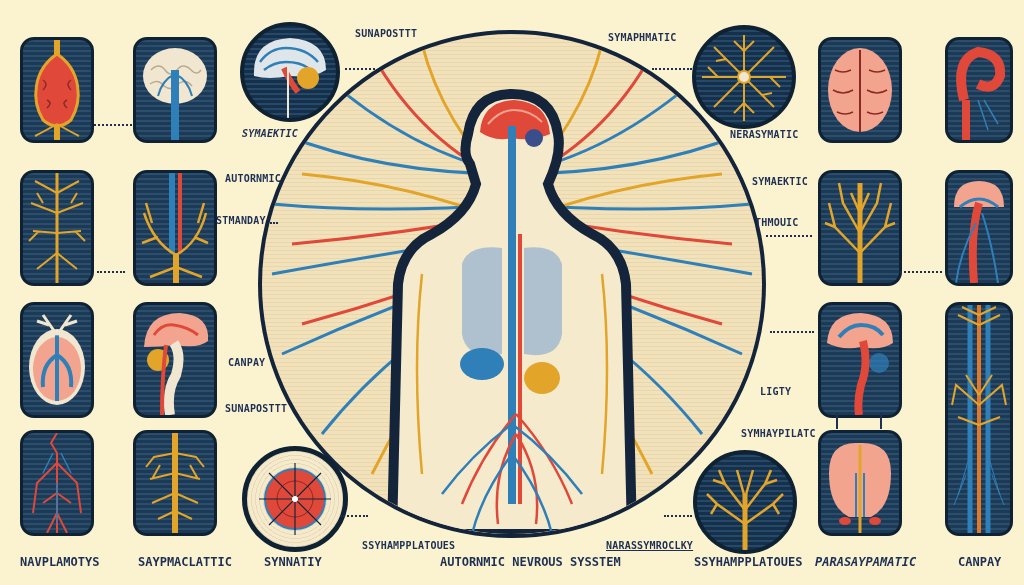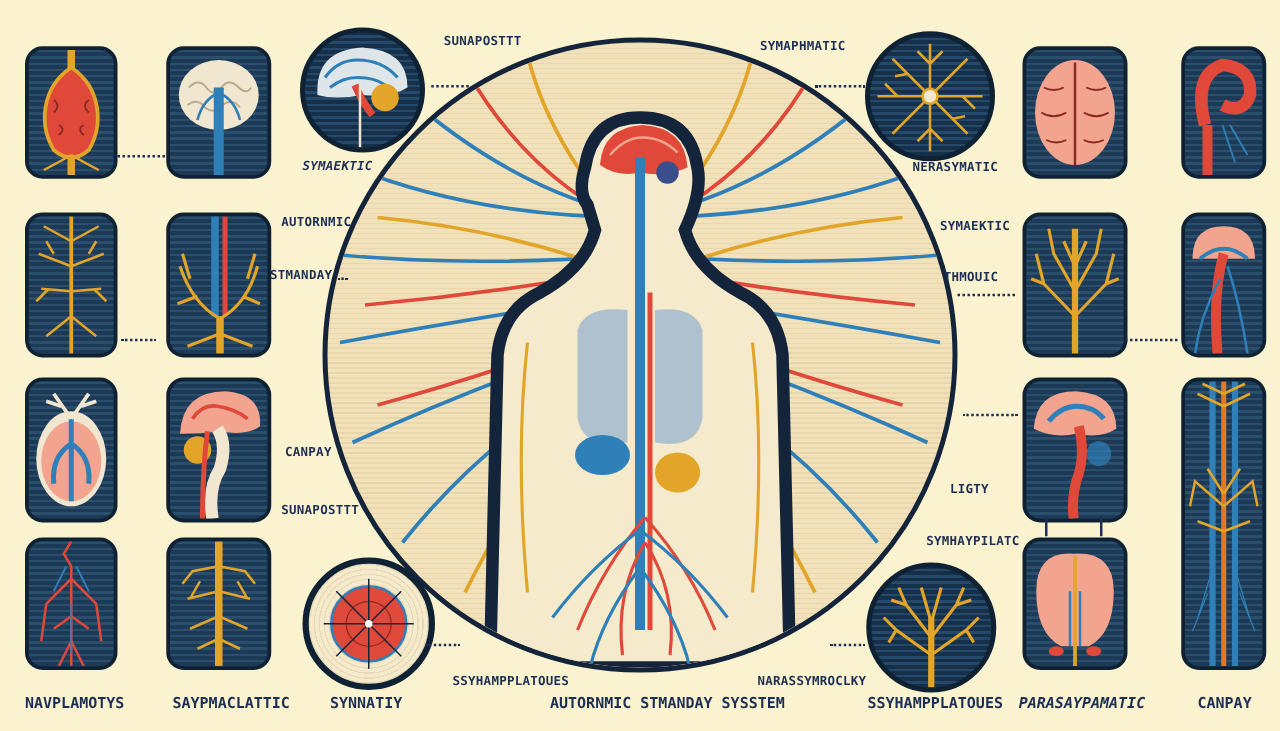--- a/index.html
+++ b/index.html
@@ -229,21 +229,21 @@
 <div class="leader" style="left:270px;top:222px;width:8px;"></div>
 <div class="label" style="left:228px;top:357px;">CANPAY</div>
 <div class="label" style="left:225px;top:403px;">SUNAPOSTTT</div>
 <div class="label" style="left:752px;top:176px;">SYMAEKTIC</div>
 <div class="label" style="left:755px;top:217px;">THMOUIC</div>
 <div class="leader" style="left:766px;top:235px;width:46px;"></div>
 <div class="leader" style="left:770px;top:331px;width:44px;"></div>
 <div class="label" style="left:760px;top:386px;">LIGTY</div>
 <div class="label" style="left:741px;top:428px;">SYMHAYPILATC</div>
 <div class="label" style="left:338px;top:540px;margin-left:24px;">SSYHAMPPLATOUES</div>
-<div class="label" style="left:606px;top:540px;">NARASSYMROCLKY</div>
+<div class="label" style="left:606px;top:540px;text-decoration:underline;">NARASSYMROCLKY</div>
 
 <div class="caption" style="left:20px;top:555px;">NAVPLAMOTYS</div>
 <div class="caption" style="left:138px;top:555px;">SAYPMACLATTIC</div>
 <div class="caption" style="left:264px;top:555px;">SYNNATIY</div>
-<div class="caption" style="left:440px;top:555px;">AUTORNMIC STMANDAY SYSSTEM</div>
+<div class="caption" style="left:440px;top:555px;">AUTORNMIC NEVROUS SYSSTEM</div>
 <div class="caption" style="left:694px;top:555px;">SSYHAMPPLATOUES</div>
 <div class="caption" style="left:815px;top:555px;font-style:italic;">PARASAYPAMATIC</div>
 <div class="caption" style="left:958px;top:555px;">CANPAY</div>
 
 </body></html>

